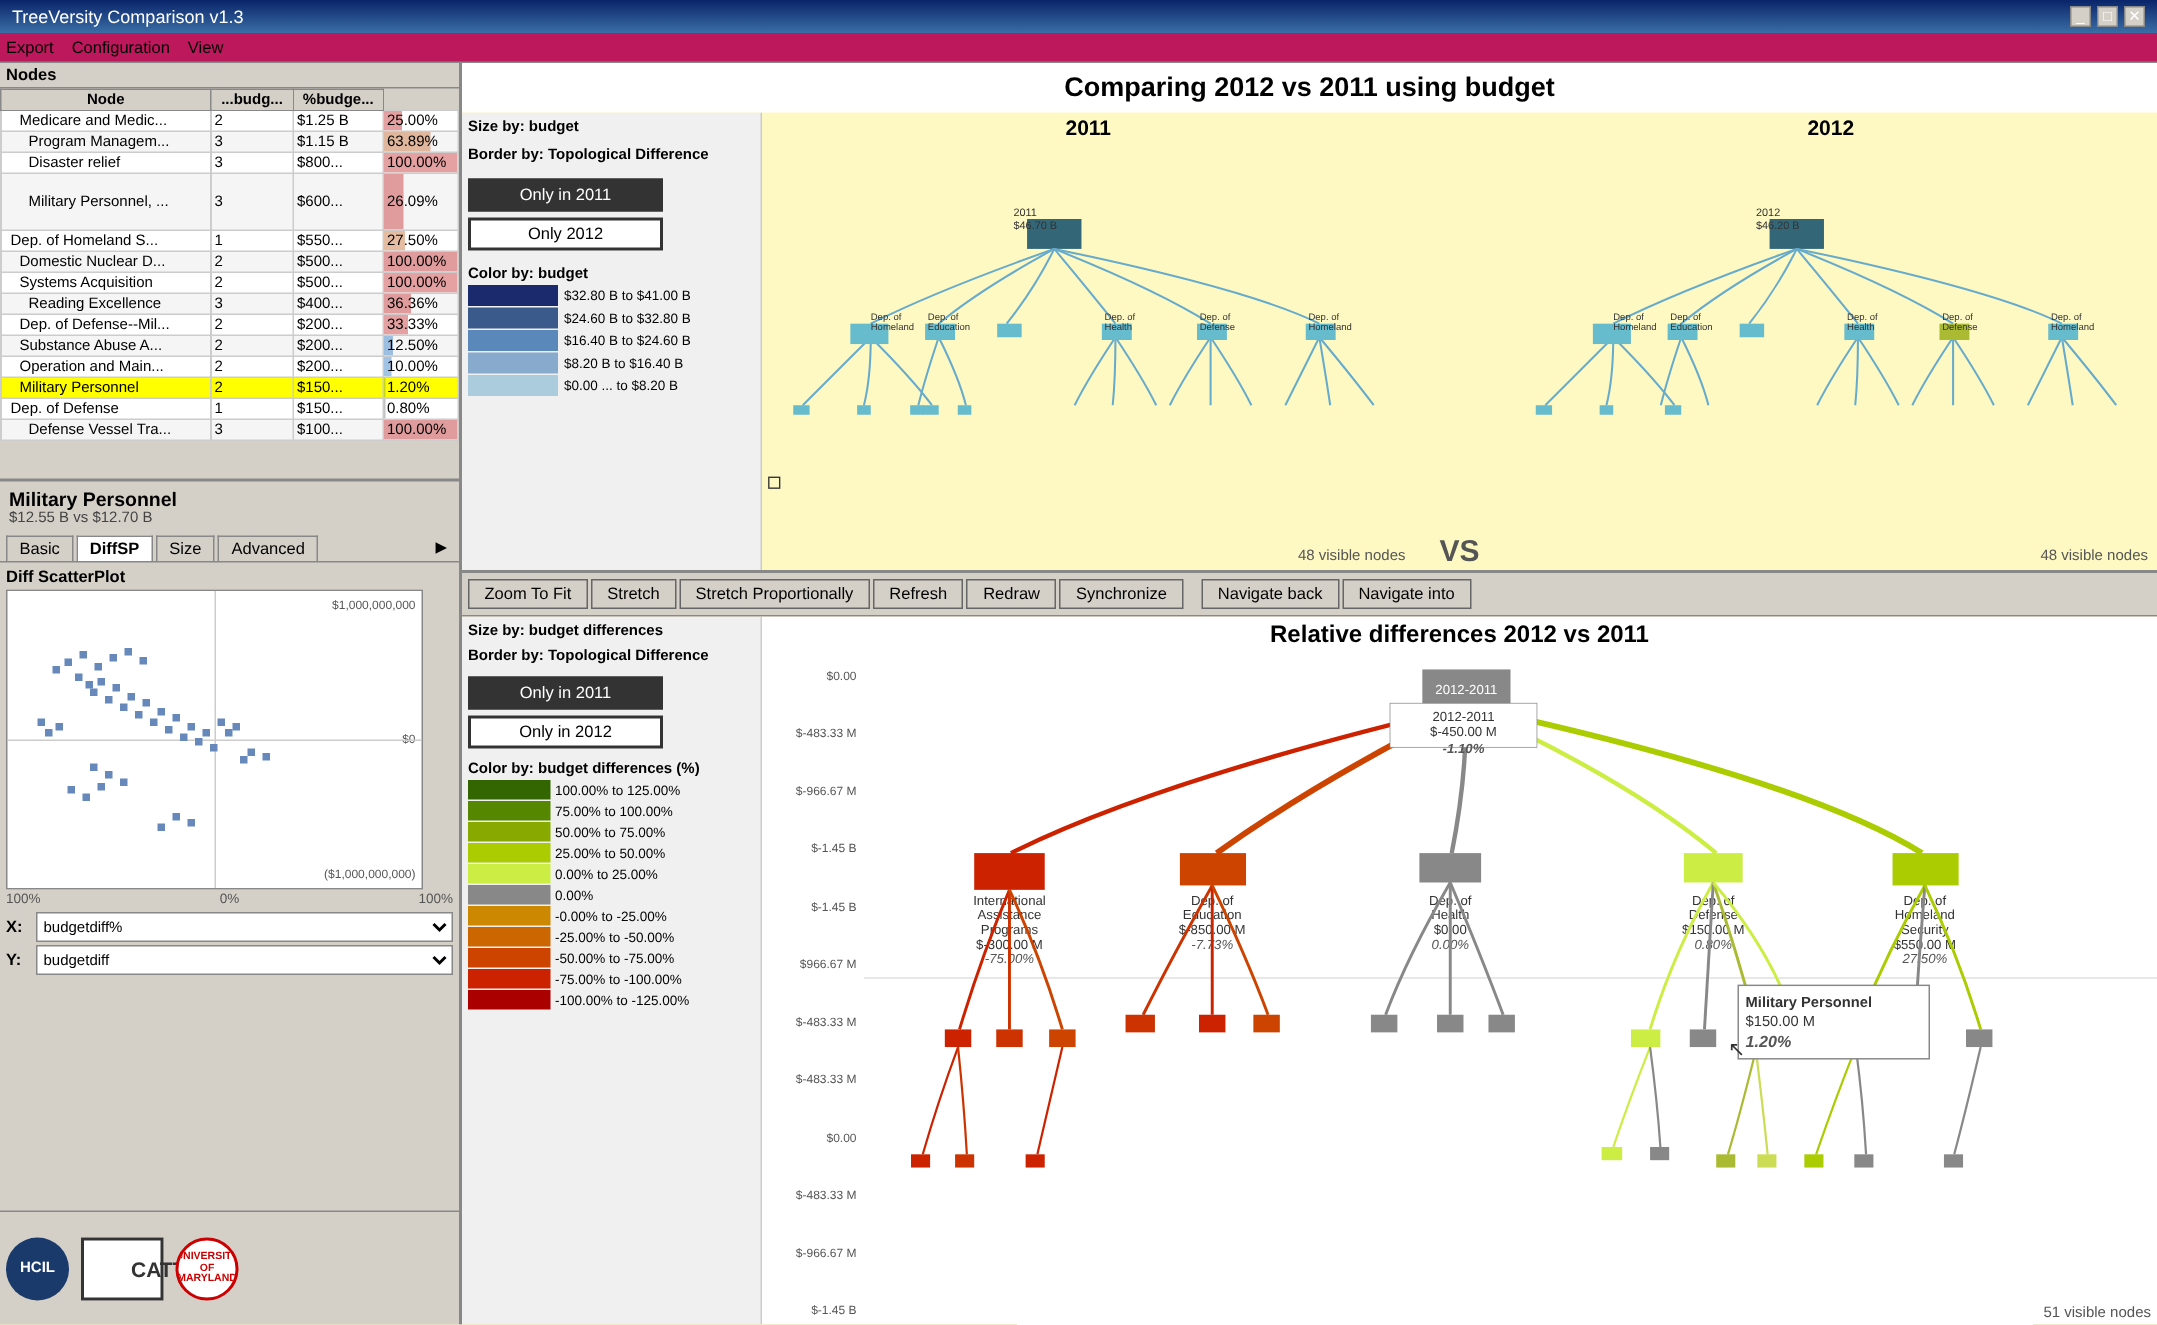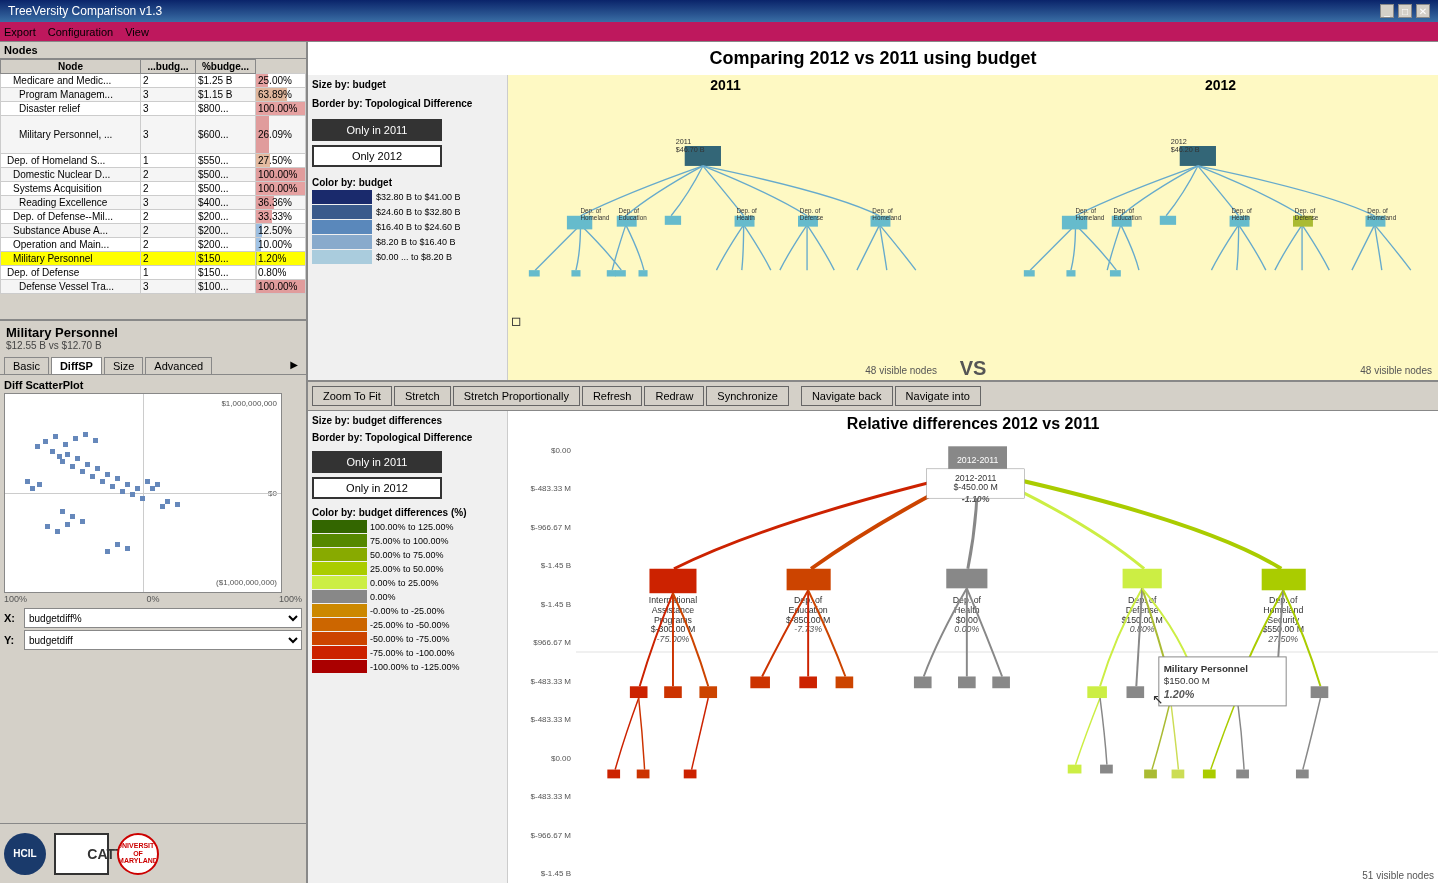--- a/index.html
+++ b/index.html
@@ -189,21 +189,21 @@
       background: white;
     }
     
     
     #logo-area {
       display: flex;
       align-items: center;
       padding: 4px;
       gap: 8px;
       border-top: 1px solid #888;
-      height: 60px;
+      height: 76px;
     }
     .logo-circle {
       width: 42px; height: 42px;
       border-radius: 50%;
       background: #1a3a6b;
       display: flex; align-items: center; justify-content: center;
       color: white; font-weight: bold; font-size: 10px;
     }
     .logo-rect {
       width: 55px; height: 42px;

